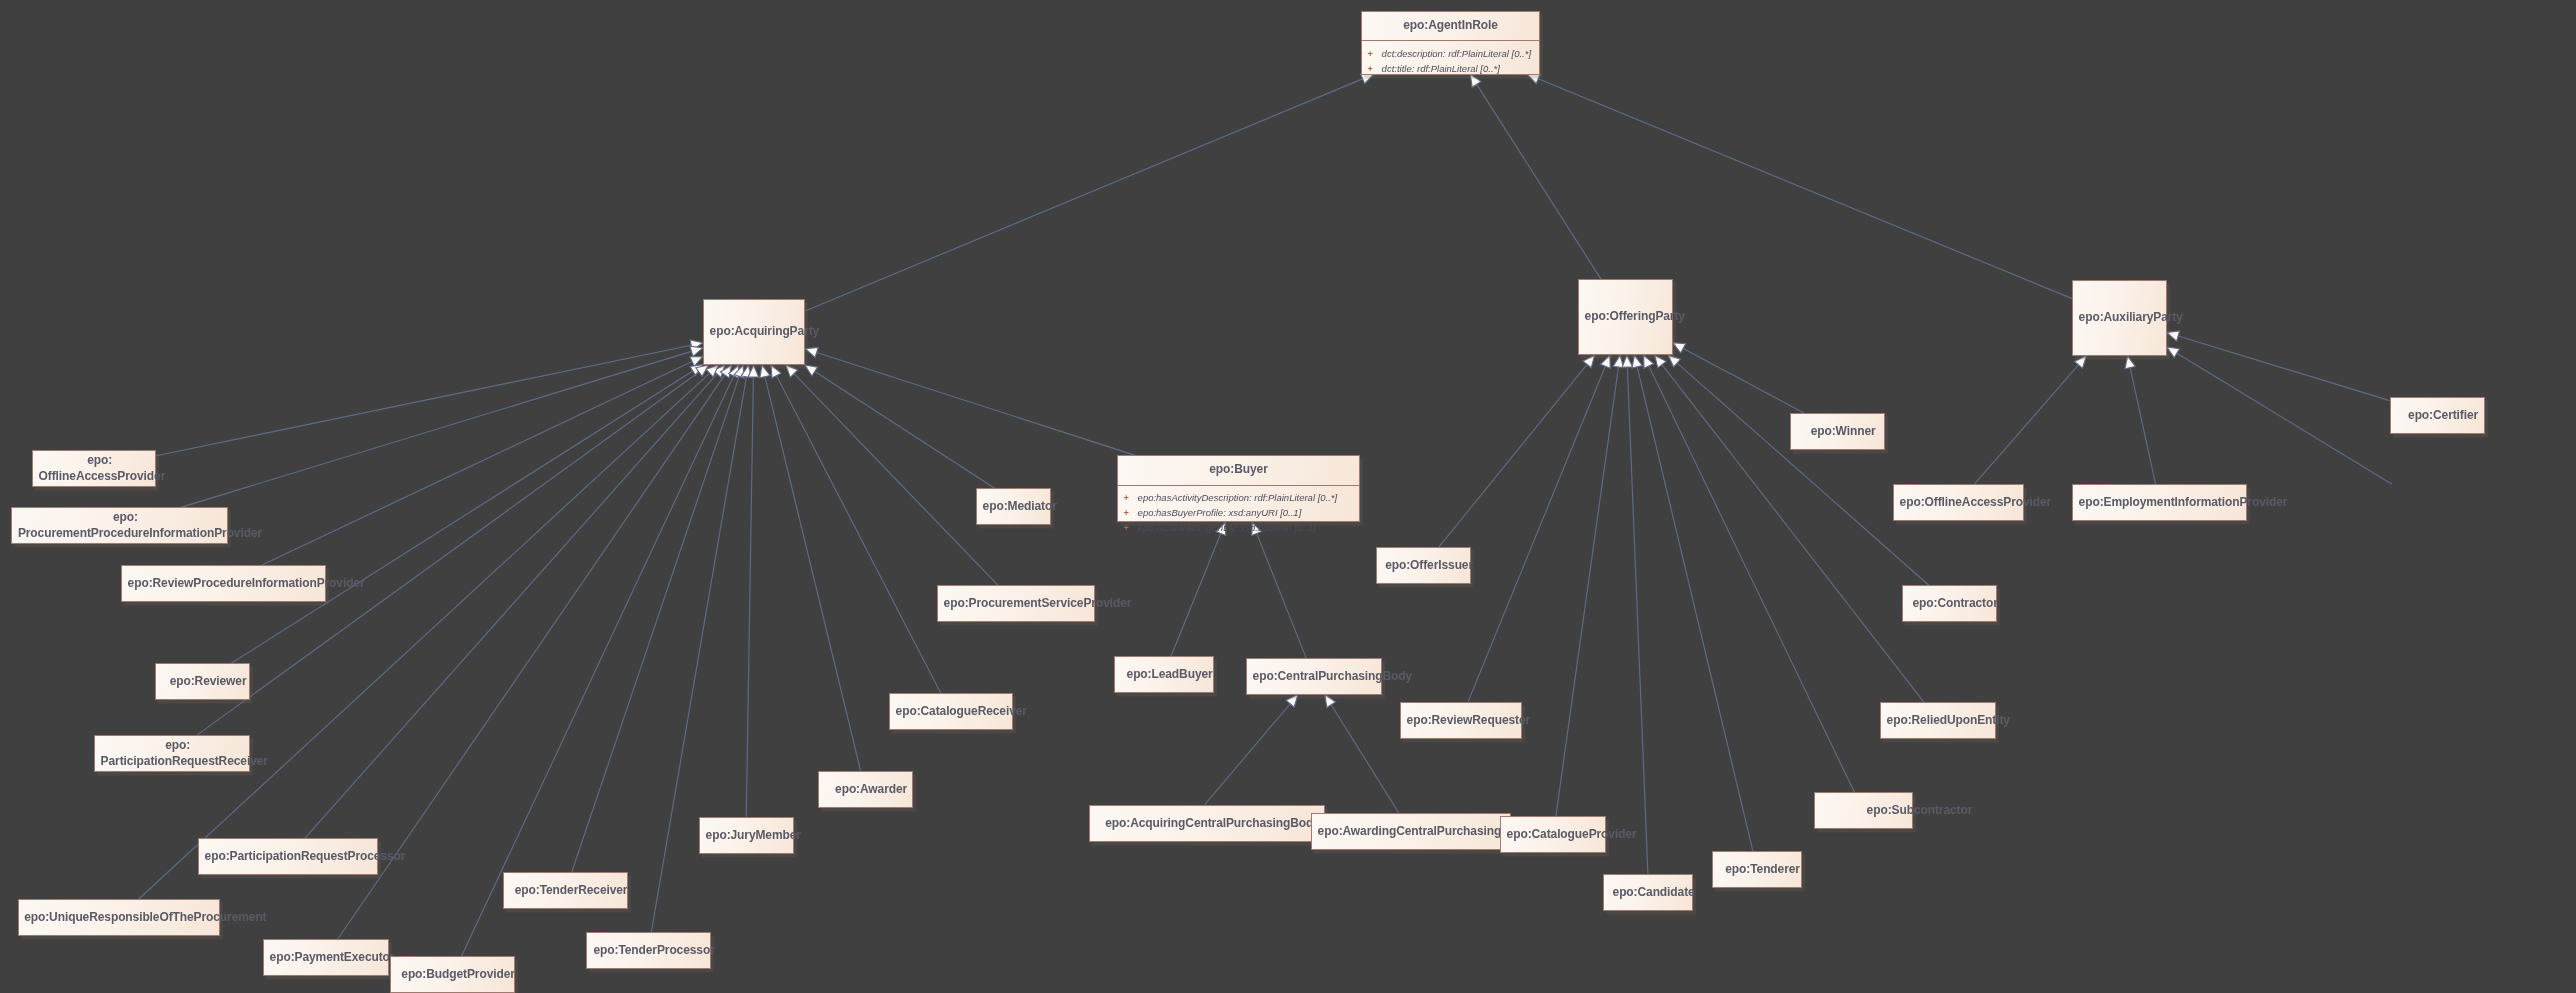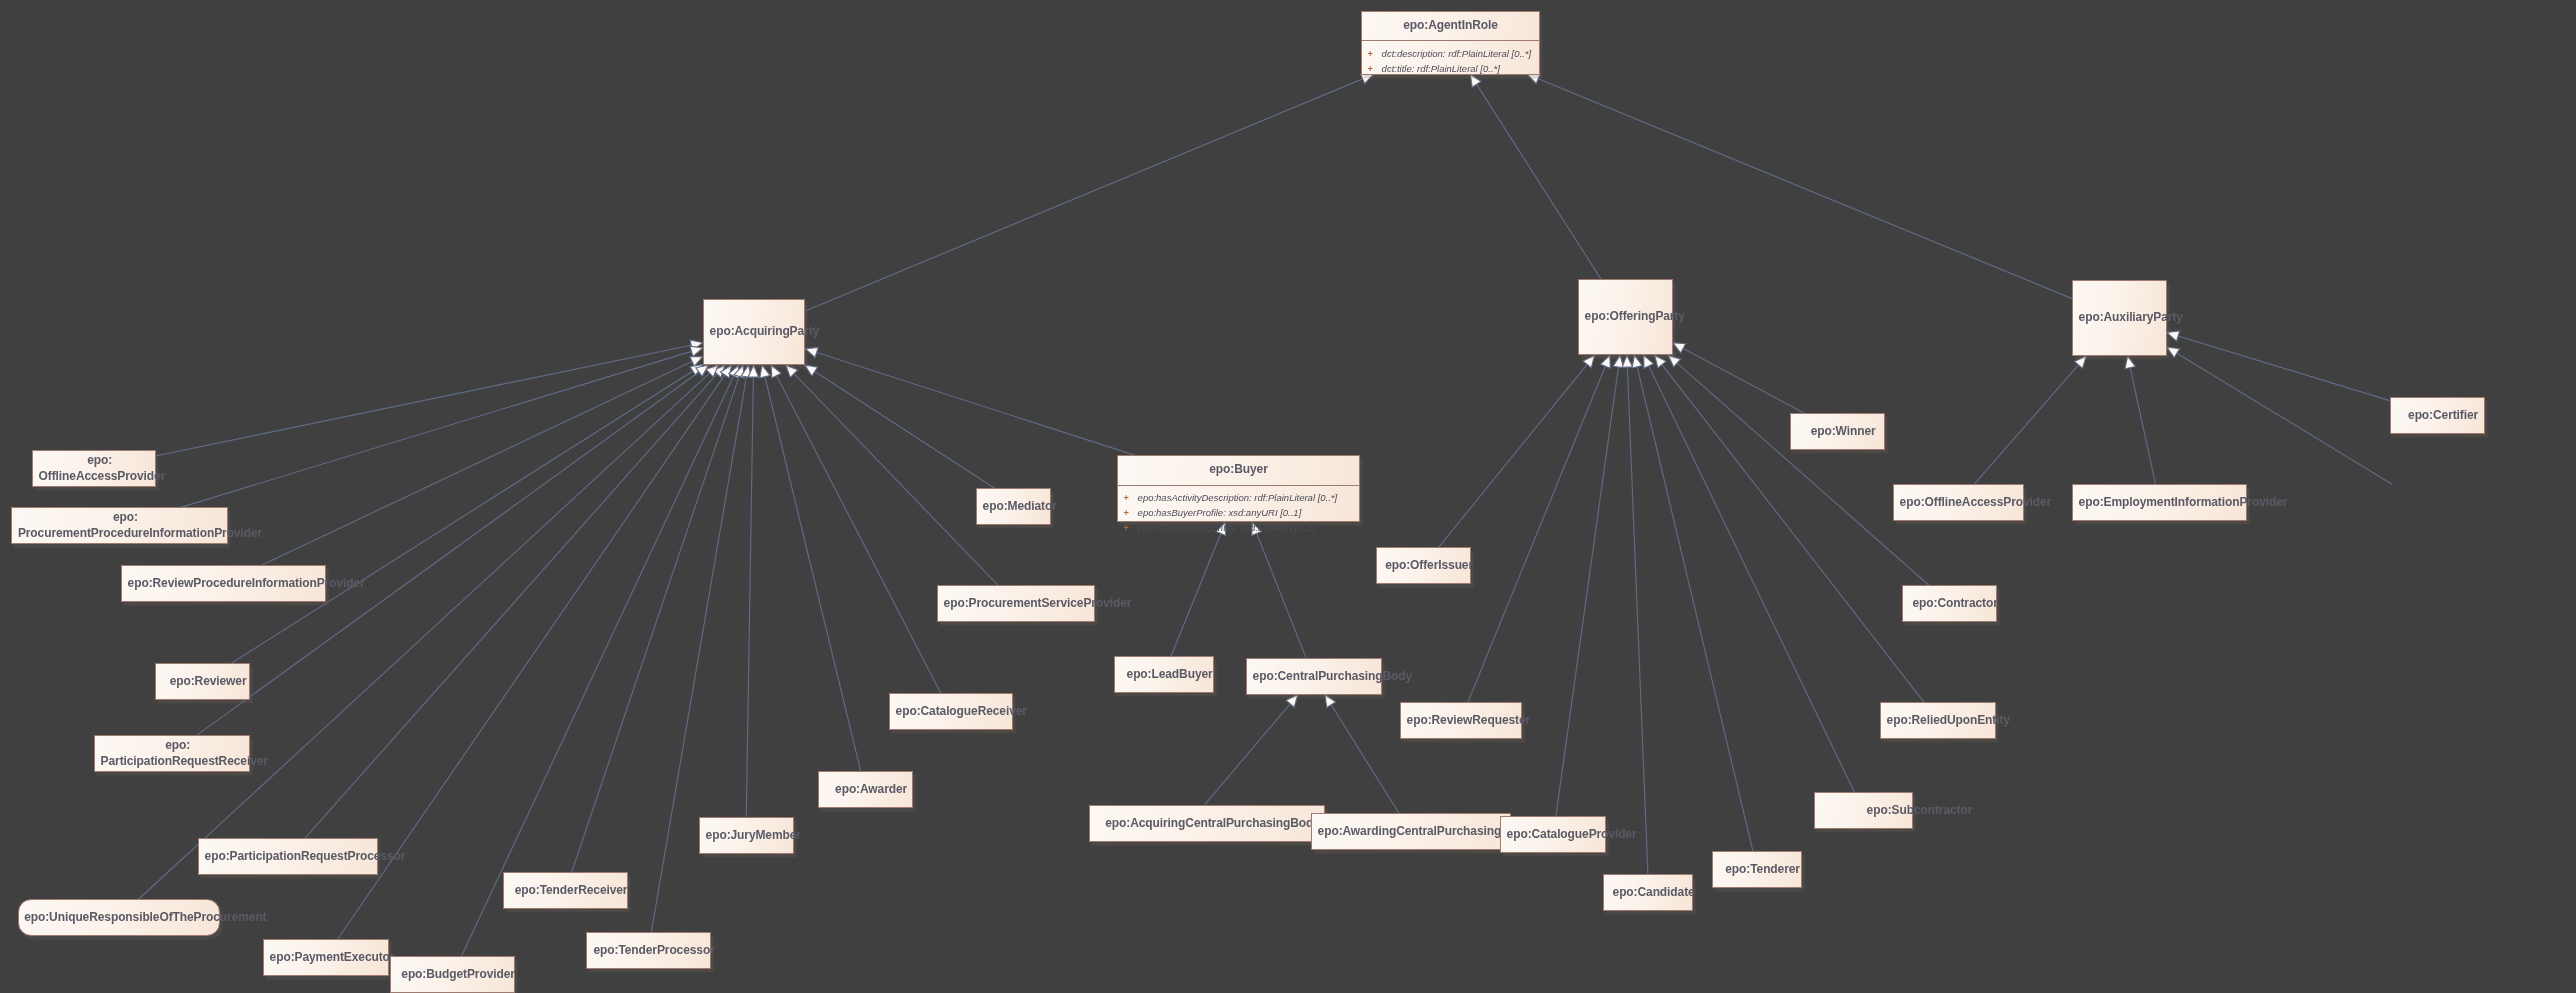--- a/index.html
+++ b/index.html
@@ -293,21 +293,21 @@
       <div class="uml-class centered" style="left: 155px; top: 663px; width: 95px; height: 37px;">
         <div class="cls-title">epo:Reviewer</div>
       </div>
       <div class="uml-class centered" style="left: 94px; top: 735px; width: 156px; height: 37px;">
         <div class="cls-title">epo:
 ParticipationRequestReceiver</div>
       </div>
       <div class="uml-class centered" style="left: 198px; top: 838px; width: 180px; height: 37px;">
         <div class="cls-title">epo:ParticipationRequestProcessor</div>
       </div>
-      <div class="uml-class centered" style="left: 17.6px; top: 899px; width: 202px; height: 37px; border-radius: 13px;">
+      <div class="uml-class centered" style="left: 17.6px; top: 899px; width: 202px; height: 37px;">
         <div class="cls-title">epo:UniqueResponsibleOfTheProcurement</div>
       </div>
       <div class="uml-class centered" style="left: 263px; top: 939px; width: 126px; height: 37px;">
         <div class="cls-title">epo:PaymentExecutor</div>
       </div>
       <div class="uml-class centered" style="left: 390px; top: 956px; width: 125px; height: 37px;">
         <div class="cls-title">epo:BudgetProvider</div>
       </div>
       <div class="uml-class centered" style="left: 503px; top: 872px; width: 125px; height: 37px;">
         <div class="cls-title">epo:TenderReceiver</div>

